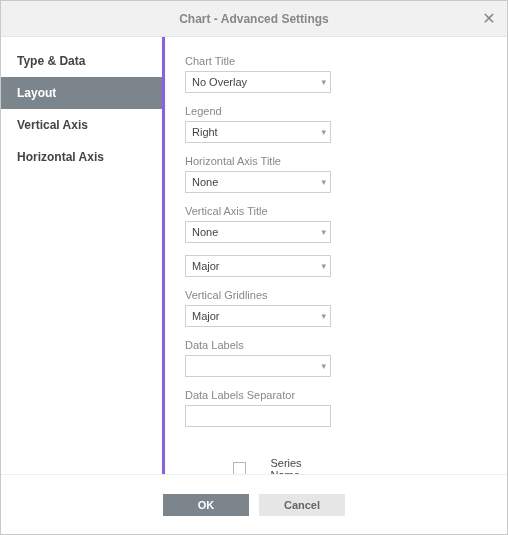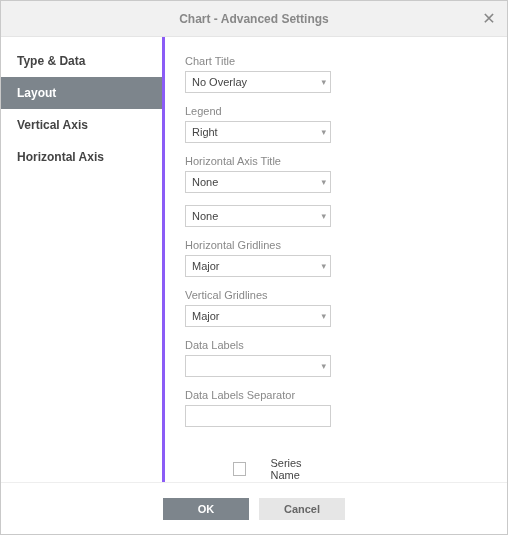--- a/index.html
+++ b/index.html
@@ -59,21 +59,21 @@
 }
 .check-col { width: 146px; display: flex; flex-direction: column; gap: 10px; padding-top: 18px; }
 .checkrow { display: flex; align-items: center; gap: 24px; font-size: 11px; color: #444; margin-left: 48px; }
 .checkbox {
   width: 14px; height: 14px; border: 1px solid #b7b7b7; background: #fff;
   display: inline-flex; align-items: center; justify-content: center;
   font-size: 11px; color: #555; cursor: pointer;
 }
 .row-break { width: 100%; height: 0; }
 .footer {
-  height: 52px; display: flex; align-items: center; justify-content: center; gap: 10px;
+  height: 60px; display: flex; align-items: center; justify-content: center; gap: 10px;
   border-top: 1px solid #eee;
 }
 .btn {
   width: 86px; height: 22px; border: none; font-size: 11px; font-weight: bold;
   cursor: pointer; display: inline-flex; align-items: center; justify-content: center;
 }
 .btn.primary { background: #7d858c; color: #fff; }
 .btn.secondary { background: #e6e6e6; color: #666; }
 </style>
 </head>
@@ -115,28 +115,28 @@
 
       <div class="field">
         <label>Horizontal Axis Title</label>
         <div class="combo">
           <span>None</span>
           <span class="chev">▾</span>
         </div>
       </div>
 
       <div class="field">
+        <label>Vertical Axis Title</label>
         <div class="combo">
           <span>None</span>
           <span class="chev">▾</span>
         </div>
       </div>
 
       <div class="field">
-        <label>Horizontal Gridlines</label>
         <div class="combo">
           <span>Major</span>
           <span class="chev">▾</span>
         </div>
       </div>
 
       <div class="field">
         <label>Vertical Gridlines</label>
         <div class="combo">
           <span>Major</span>

